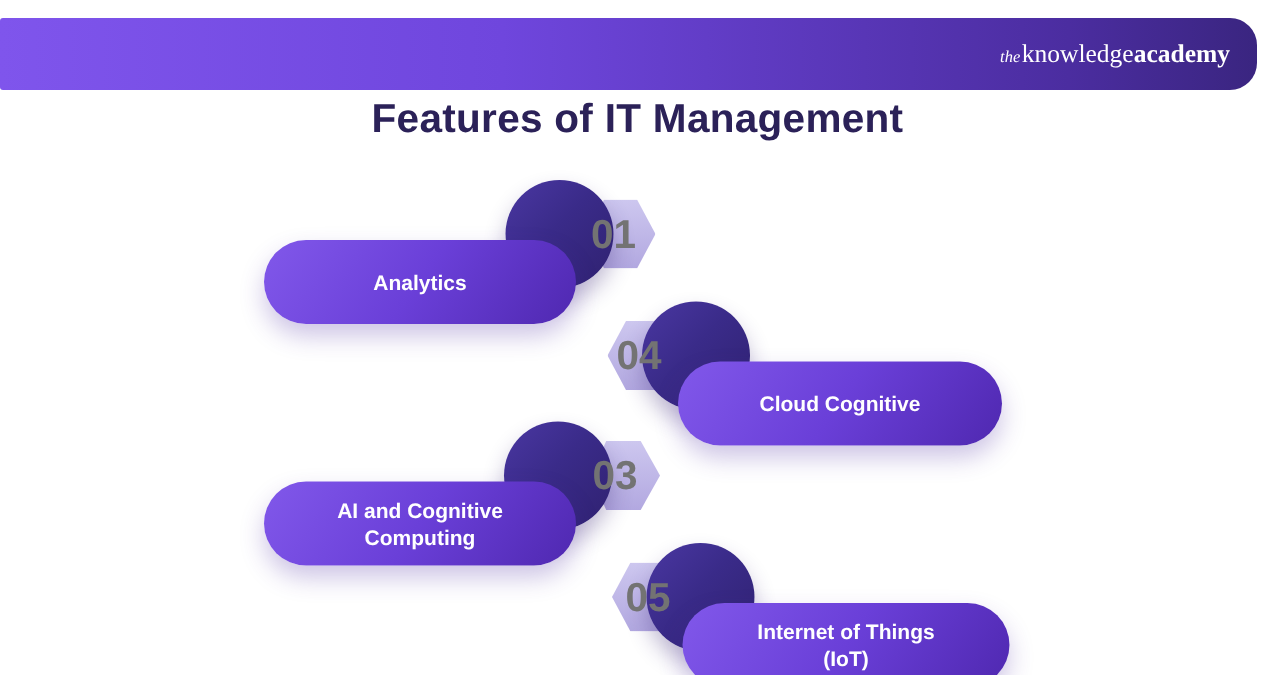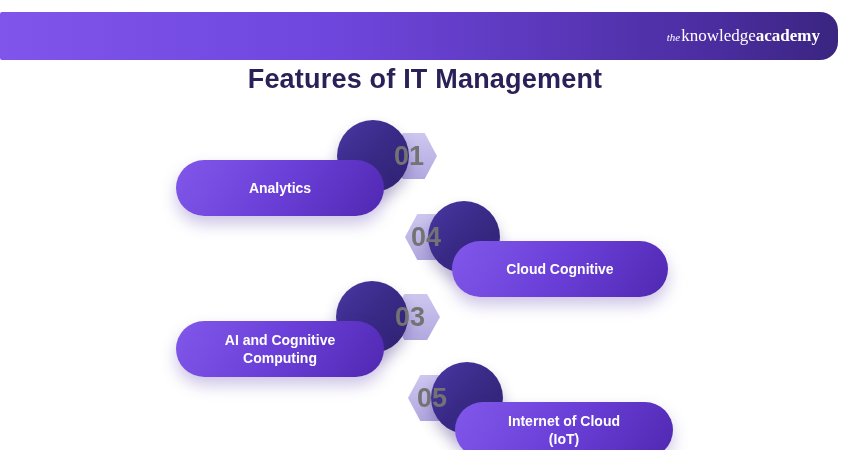--- a/index.html
+++ b/index.html
@@ -169,19 +169,19 @@
       <span class="line">AI and Cognitive</span>
       <span class="line">Computing</span>
     </div>
     <div class="number">03</div>
   </div>
 
   <div class="item item-4">
     <div class="hex hex-left"></div>
     <div class="circle"></div>
     <div class="pill">
-      <span class="line">Internet of Cloud</span>
+      <span class="line">Internet of Things</span>
       <span class="line">(IoT)</span>
     </div>
     <div class="number">05</div>
   </div>
 
 </div>
 
 </body></html>

